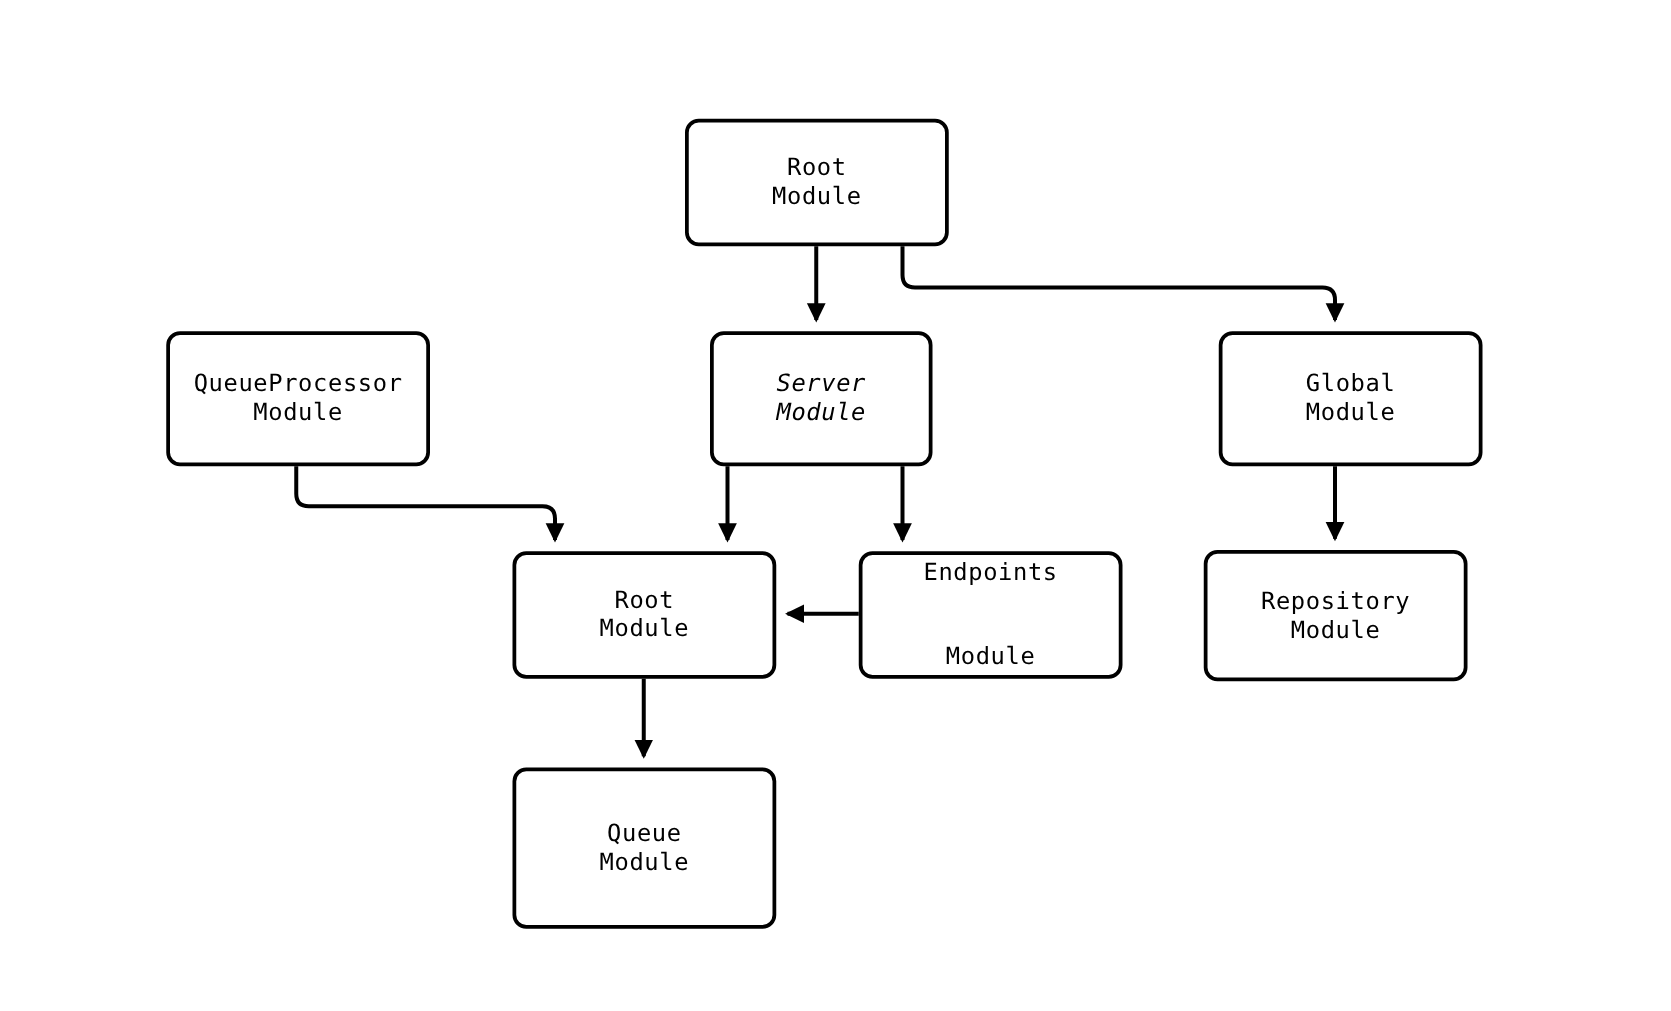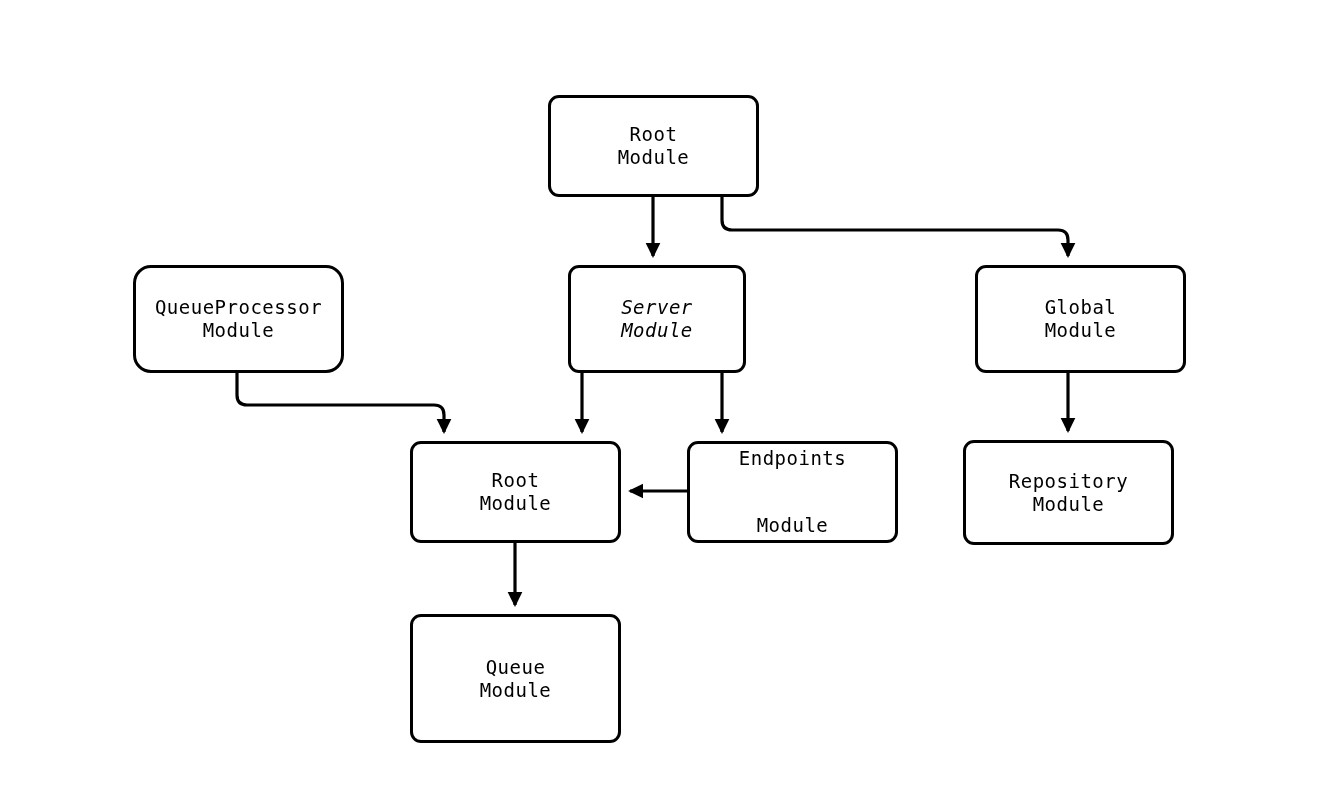--- a/index.html
+++ b/index.html
@@ -71,21 +71,21 @@
     <path d="M 1068 373 L 1068 431" fill="none" stroke="#000000" stroke-width="3.2" marker-end="url(#arrow)"></path>
 
     <path d="M 515 543 L 515 605" fill="none" stroke="#000000" stroke-width="3.2" marker-end="url(#arrow)"></path>
   </svg>
 
   <div class="node" style="left:548px; top:95px; width:211px; height:102px;">
     <div class="node-line">Root</div>
     <div class="node-line">Module</div>
   </div>
 
-  <div class="node" style="left:133px; top:265px; width:211px; height:108px;border-radius:18px;">
+  <div class="node" style="left:133px; top:265px; width:211px; height:108px;">
     <div class="node-line">QueueProcessor</div>
     <div class="node-line">Module</div>
   </div>
 
   <div class="node" style="left:568px; top:265px; width:178px; height:108px;font-style:italic;">
     <div class="node-line">Server</div>
     <div class="node-line">Module</div>
   </div>
 
   <div class="node" style="left:963px; top:265px; width:211px; height:108px;margin-left:12px;">

